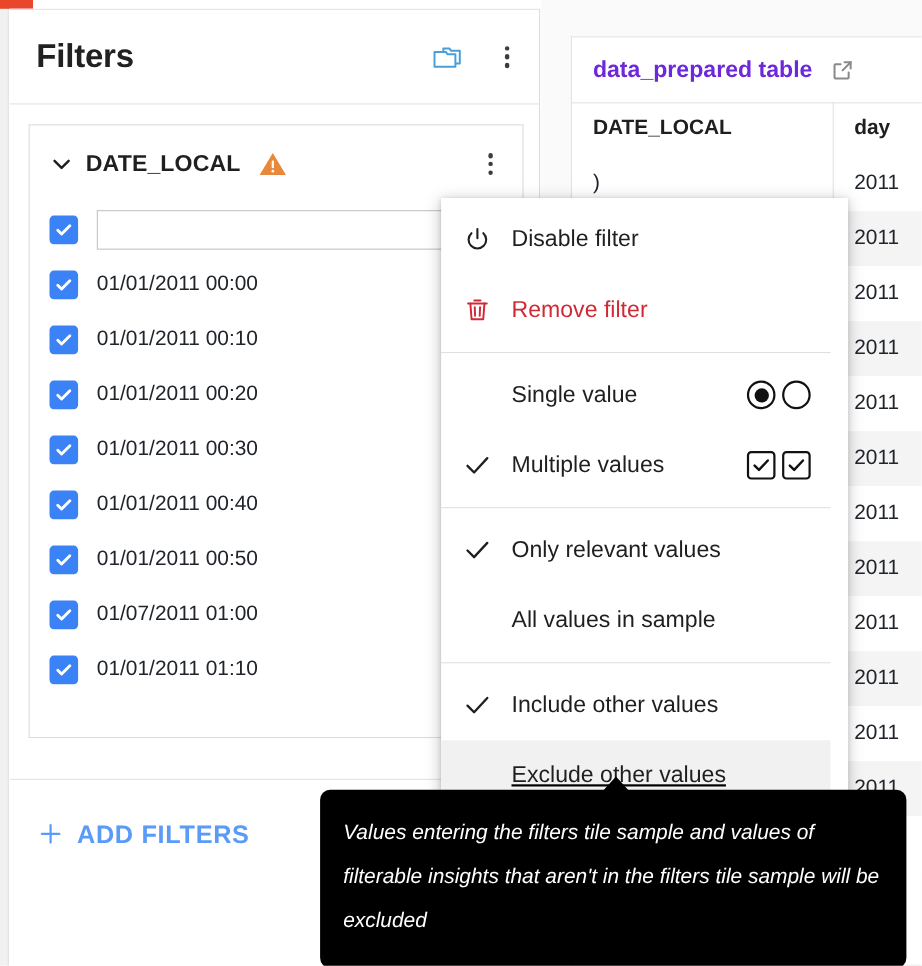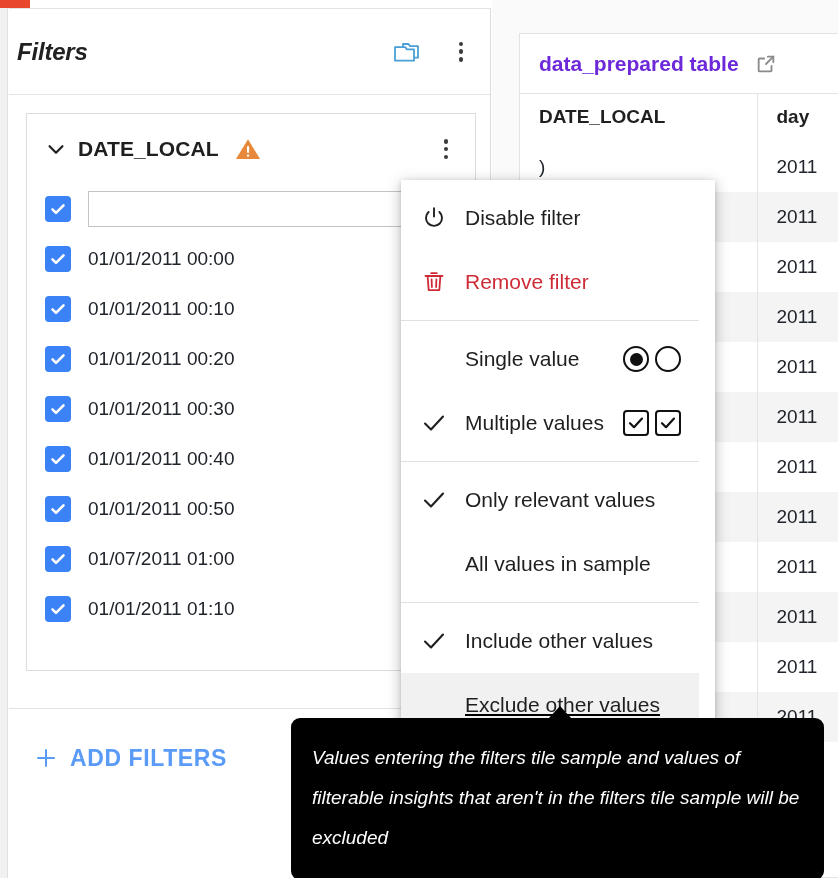--- a/index.html
+++ b/index.html
@@ -36,26 +36,25 @@
     border-right: 1px solid #dcdcdc;
     border-top: 1px solid #e3e3e3;
   }
   .filters-header {
     position: relative;
     height: 86px;
     border-bottom: 1px solid #e3e3e3;
     display: flex; align-items: center;
   }
   .filters-title {
-    margin-left: 8px;
-    font-size: 24px;
+    margin-left: 24px;
+    font-size: 30px;
     font-weight: 700;
     color: #212121;
     letter-spacing: -0.2px;
-    font-style: italic;
   }
   .header-actions {
     position: absolute; right: 18px; top: 50%;
     transform: translateY(-50%);
     display: flex; align-items: center; gap: 30px;
   }
   .folder-icon { width: 28px; height: 24px; display:block; cursor: pointer; }
   .kebab {
     width: 22px; height: 26px;
     display: flex; flex-direction: column; align-items: center;
@@ -185,21 +184,21 @@
     height: 50px;
     border-right: 1px solid #e3e3e3;
     white-space: nowrap;
   }
   .tbl tbody tr:nth-child(even) td { background: #f4f4f4; }
   .tbl tbody tr:nth-child(odd)  td { background: #ffffff; }
 
   
   .ctx-menu {
     position: absolute; left: 401px; top: 180px;
-    width: 314px;
+    width: 370px;
     background: #ffffff;
     box-shadow: 0 3px 14px rgba(0,0,0,0.26), 0 1px 4px rgba(0,0,0,0.14);
     z-index: 50;
     padding: 6px 16px 0 0;
   }
   .ctx-item {
     display: flex; align-items: center;
     height: 64px;
     padding-left: 20px;
     cursor: pointer;

